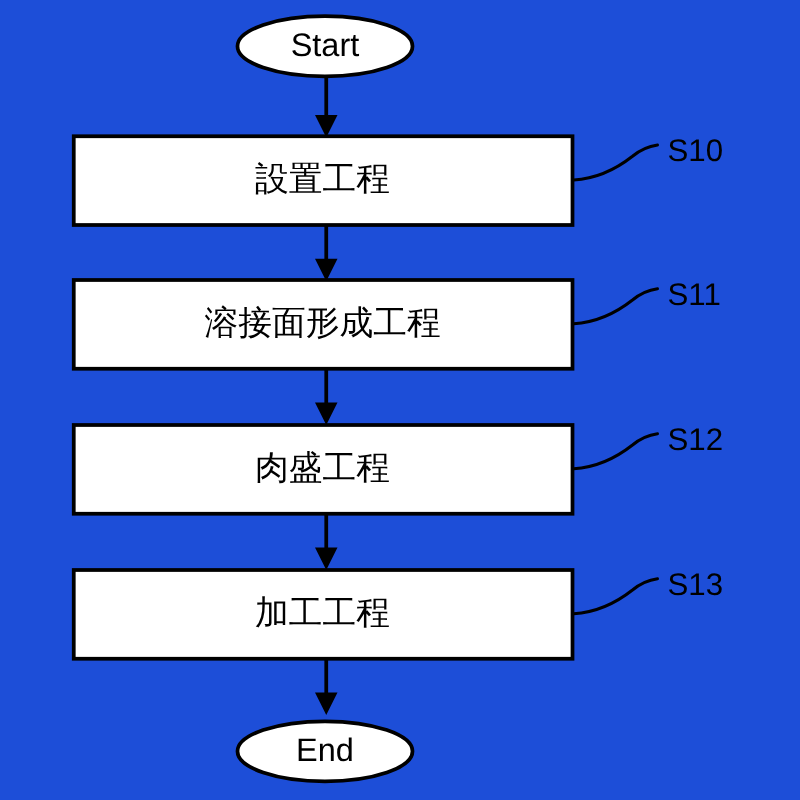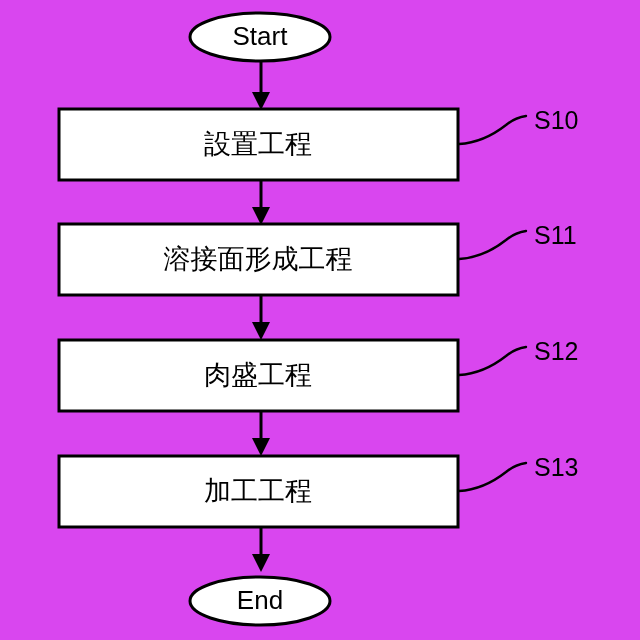--- a/index.html
+++ b/index.html
@@ -7,21 +7,21 @@
     padding: 0;
     background: #ffffff;
   }
   body {
     font-family: "Liberation Sans", "DejaVu Sans", sans-serif;
   }
   #flowchart-root {
     position: relative;
     width: 640px;
     height: 640px;
-    background: #d946ef;
+    background: #1d4ed8;
     overflow: hidden;
   }
   svg.diagram-canvas {
     position: absolute;
     top: 0;
     left: 0;
     width: 640px;
     height: 640px;
     display: block;
   }

